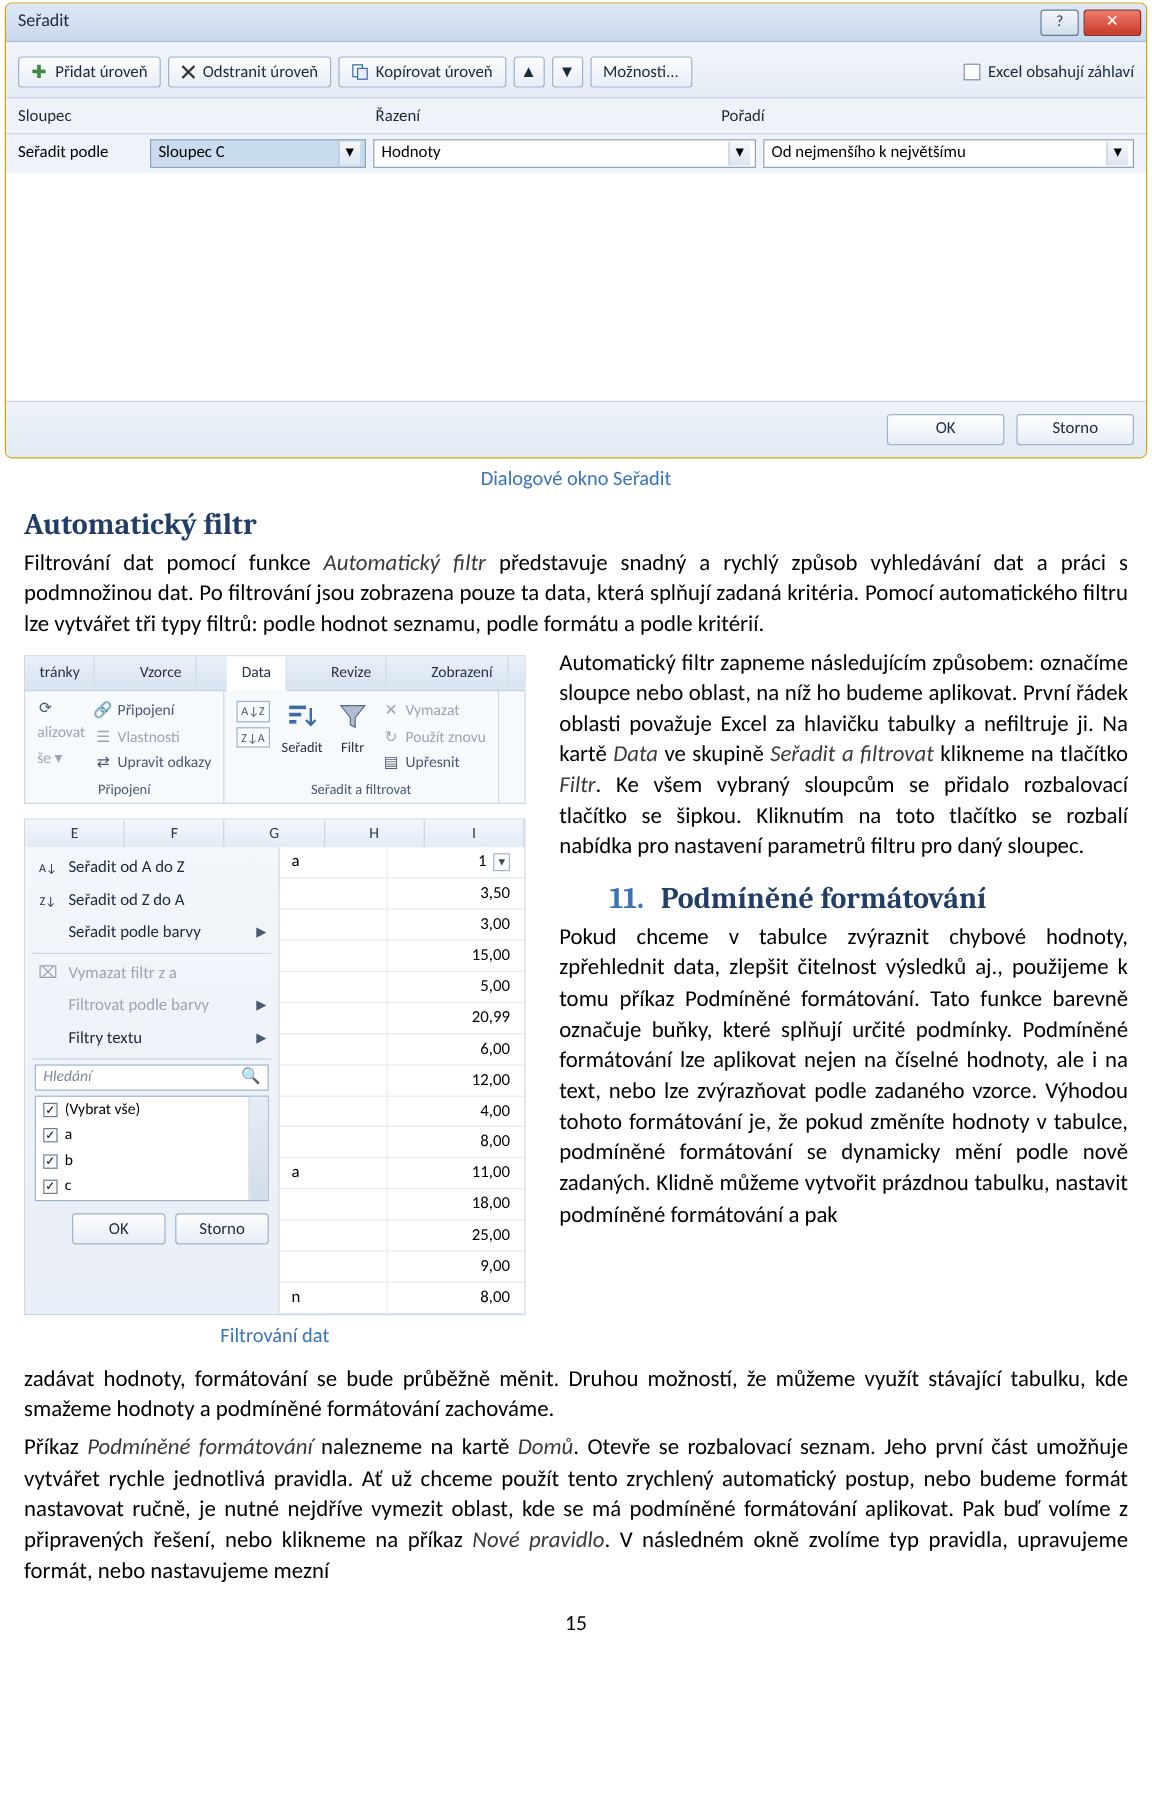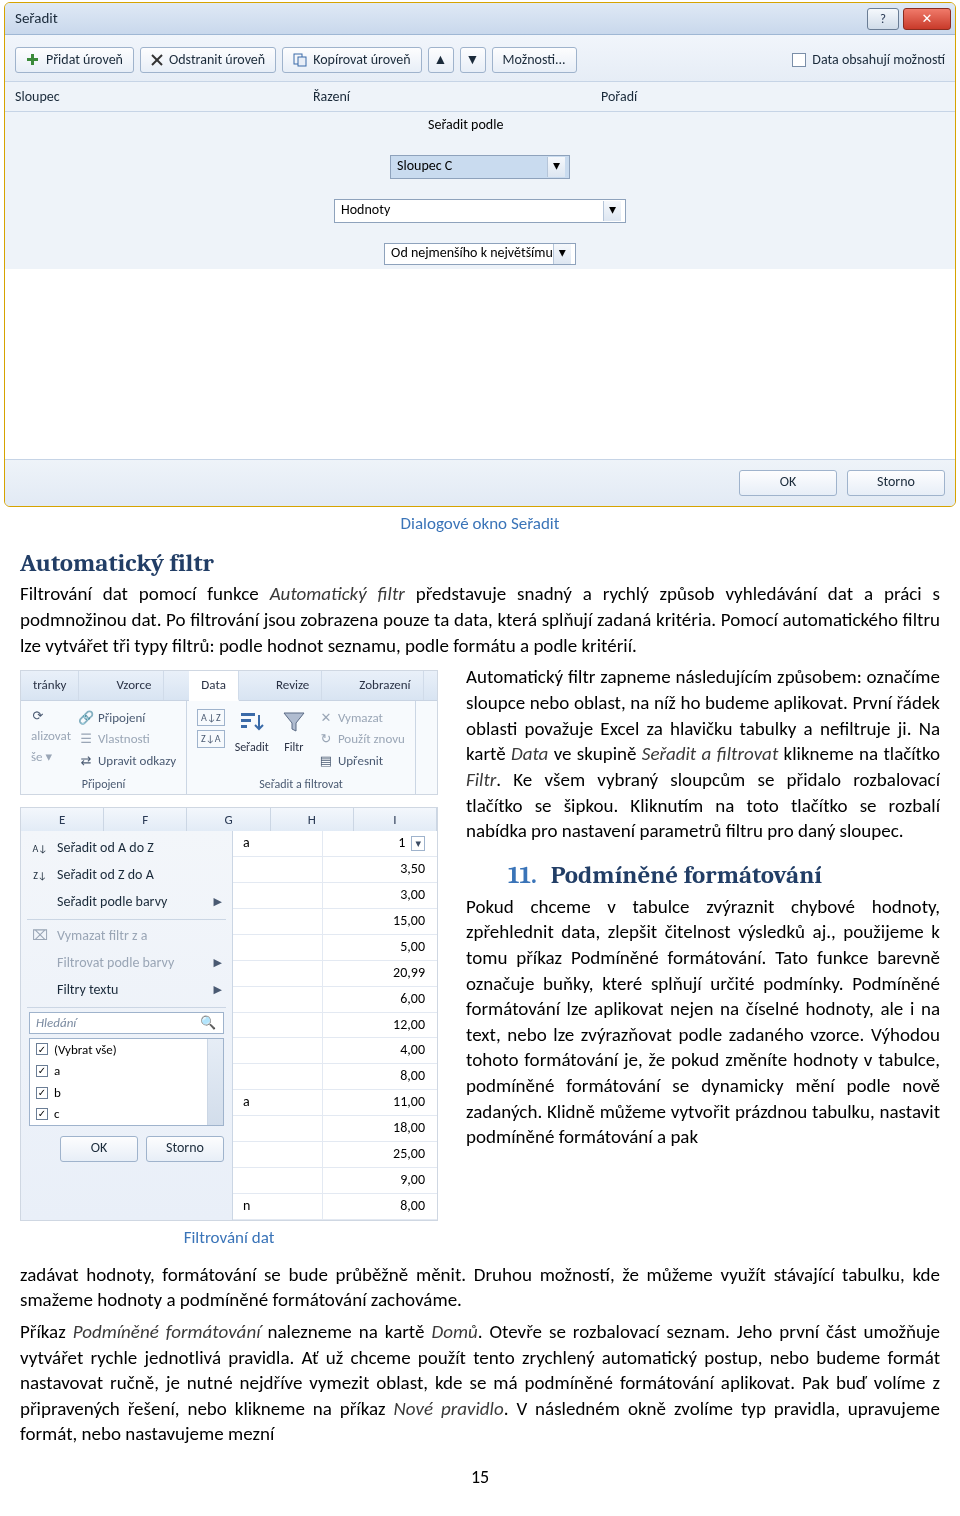--- a/index.html
+++ b/index.html
@@ -63,40 +63,39 @@
   .chk-box { width: 14px; height: 14px; border: 1px solid #7a8ea8; background: #fff; }
   .grid-head {
     display: flex; padding: 6px 24px 4px 10px;
     font-size: 14px; color: #1a2a3a;
     border-bottom: 1px solid #c6d4e6;
   }
   .grid-head .col1 { width: 298px; }
   .grid-head .col2 { width: 288px; }
   .grid-head .col3 { flex: 1; }
   .grid-row {
-    display: flex; align-items: center; gap: 20px;
+    display: flex; align-items: center; gap: 6px;
     padding: 4px 10px;
     font-size: 14px;
-    flex-direction: column;
   }
   .grid-label { width: 104px; }
   .dd {
     height: 24px; border: 1px solid #8ea2bc;
     background: #fff; display: flex; align-items: center;
     padding: 0 4px 0 6px; font-size: 14px;
     position: relative;
   }
   .dd .dd-arrow {
     margin-left: auto; width: 18px; height: 20px;
     border-left: 1px solid #b5c5d9;
     background: linear-gradient(#f5f8fc,#dde6f1);
     display: flex; align-items: center; justify-content: center;
   }
   .dd1 { width: 180px; background: #c9dbef; }
-  .dd2 { width: 292px; }
+  .dd2 { width: 319px; }
   .dd3 { flex: 1; }
   .dialog-body { height: 190px; background: #fff; }
   .dialog-foot {
     display: flex; justify-content: flex-end; gap: 10px;
     padding: 10px; background: linear-gradient(#eef3f9,#e2eaf4);
     border-top: 1px solid #c6d4e6;
   }
   .dialog-foot .btn { width: 98px; justify-content: center; }
   
   .caption { text-align: center; color: #3a74b8; font-size: 17px; margin: 4px 0 10px; }
@@ -203,21 +202,21 @@
       <span>▲</span>
     </div>
     <div class="btn icon-only">
       <span>▼</span>
     </div>
     <div class="btn">
       <span>Možnosti...</span>
     </div>
     <label class="chk">
       <span class="chk-box"></span>
-      <span>Data obsahují možností</span>
+      <span>Excel obsahují záhlaví</span>
     </label>
   </div>
   <div class="grid-head">
     <div class="col1">Sloupec</div>
     <div class="col2">Řazení</div>
     <div class="col3">Pořadí</div>
   </div>
   <div class="grid-row">
     <div class="grid-label">Seřadit podle</div>
     <div class="dd dd1">

